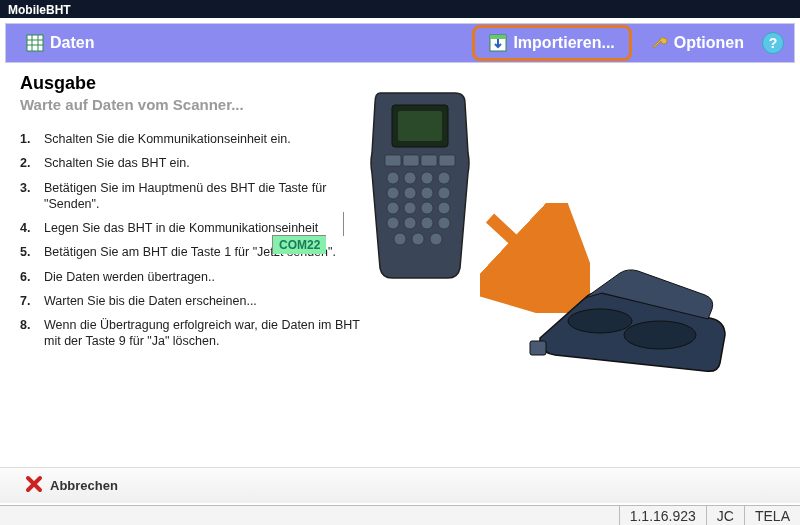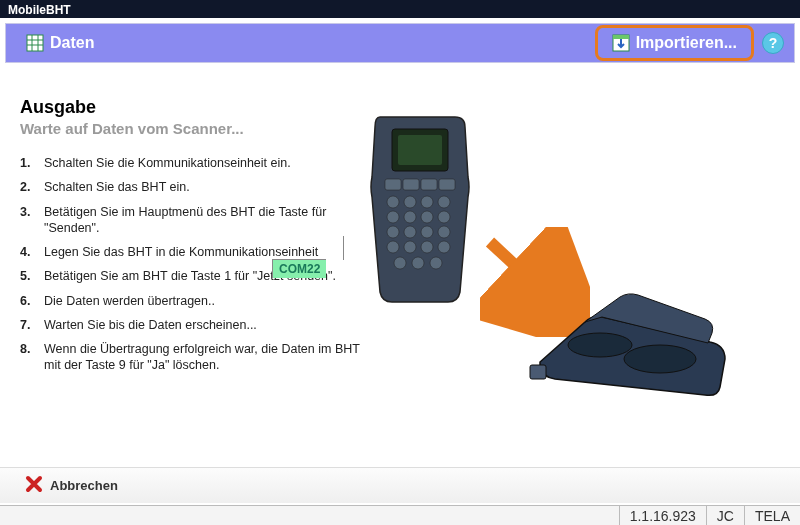--- a/index.html
+++ b/index.html
@@ -57,21 +57,20 @@
       color: #fff;
       font-weight: bold;
       display: flex; align-items: center; justify-content: center;
       font-size: 14px;
       border: 1px solid #3aa7c6;
     }
     .content {
       padding: 10px 20px 0 20px;
       position: relative;
       height: 410px;
-      margin-top: 24px;
     }
     .heading {
       font-size: 18px;
       font-weight: bold;
       color: #000;
       margin-bottom: 2px;
     }
     .subheading {
       font-size: 15px;
       font-weight: bold;
@@ -198,20 +197,28 @@
       <div class="tb-btn">
         <span class="icon-box">
           <svg width="18" height="18" viewBox="0 0 18 18">
               <rect x="1" y="1" width="16" height="16" fill="#fff" stroke="#2a8a4a"></rect>
               <rect x="1" y="1" width="16" height="4" fill="#6ac76a"></rect>
               <path d="M9 5 L9 13 M6 10 L9 13 L12 10" stroke="#2a64c2" stroke-width="2" fill="none"></path>
             </svg>
         </span>
         <span>Importieren...</span>
       </div>
+    </div>
+    <div class="tb-btn">
+      <span class="icon-box wrench-icon">
+        <svg width="18" height="18" viewBox="0 0 18 18">
+            <path d="M14 4 a3 3 0 1 1 -3 3 L4 14 l-1 -1 L10 6 a3 3 0 0 1 4 -2 z" fill="#e6b94a" stroke="#b58a1a"></path>
+          </svg>
+      </span>
+      <span>Optionen</span>
     </div>
     <div class="help-icon">?</div>
   </div>
 </div>
 
 <div class="content">
   <div class="heading">Ausgabe</div>
   <div class="subheading">Warte auf Daten vom Scanner...</div>
 
   <ol class="steps">

